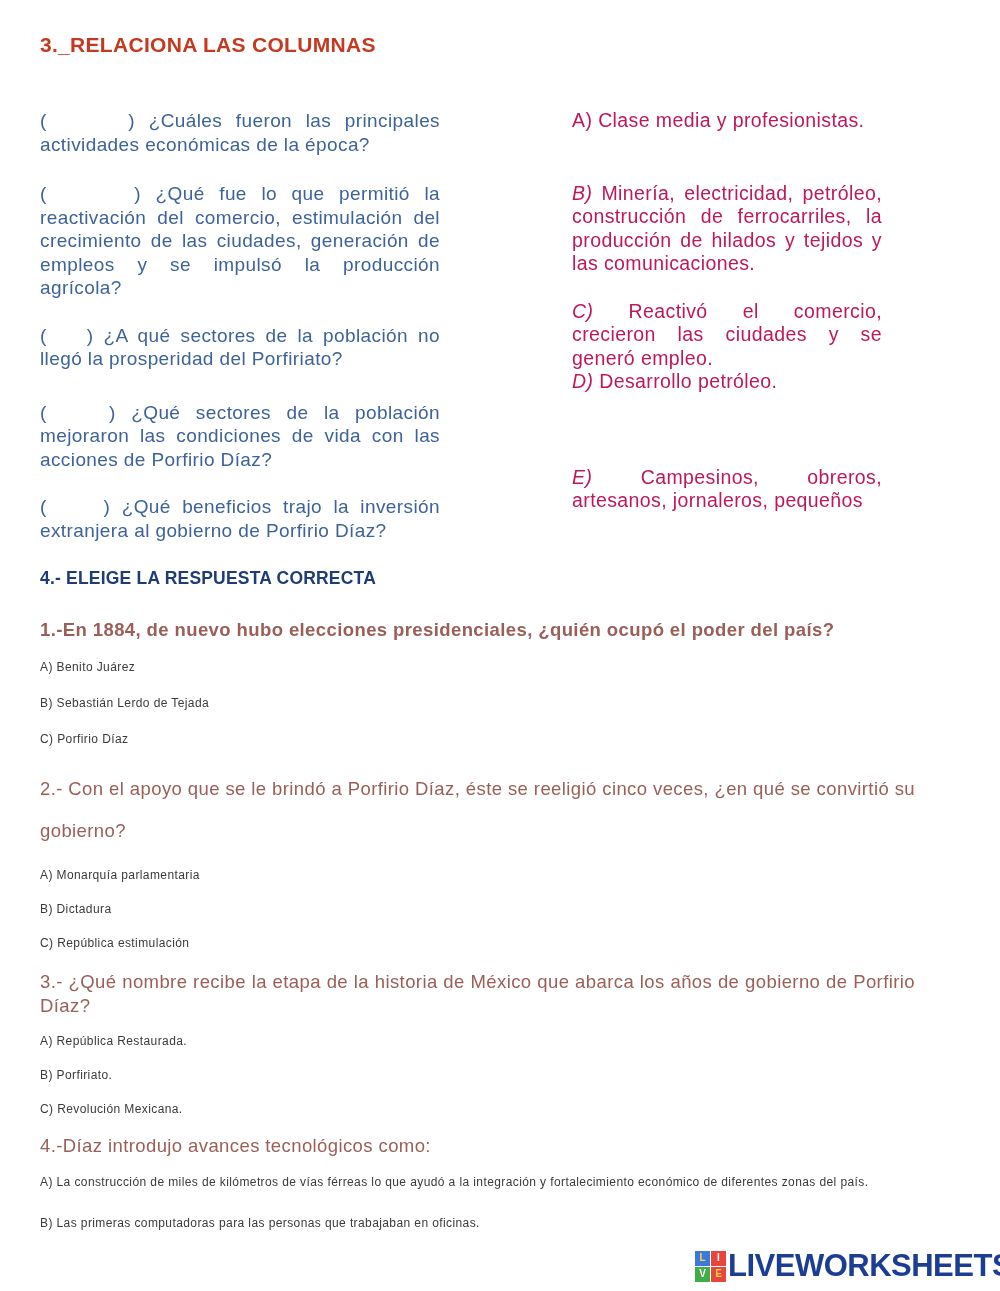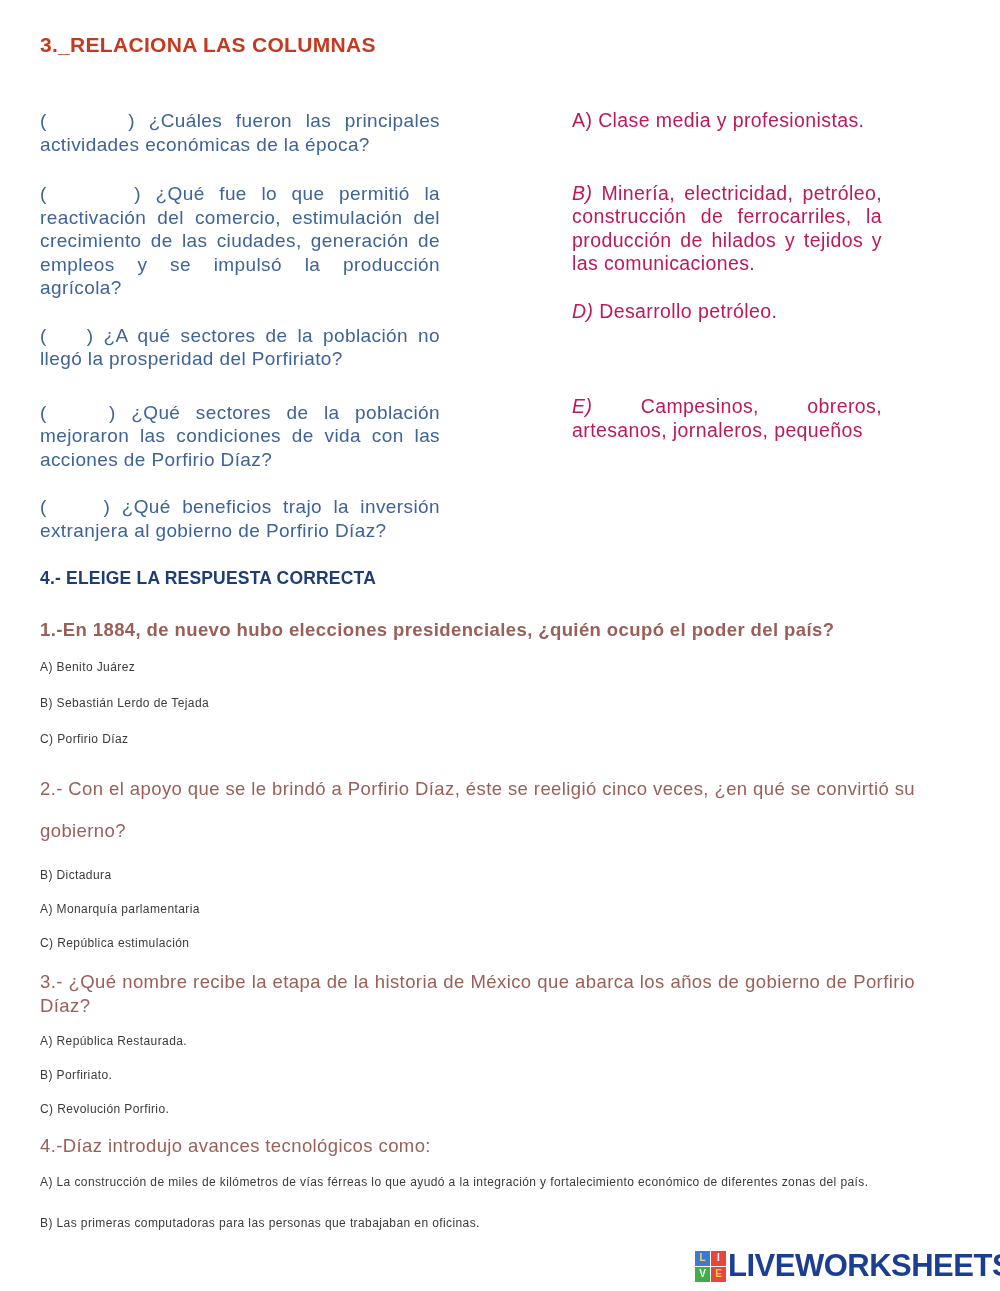--- a/index.html
+++ b/index.html
@@ -95,46 +95,47 @@
     <div class="match-left">
       <p class="q mq1"><span class="blank">(&nbsp;&nbsp;&nbsp;&nbsp;&nbsp;&nbsp;)</span><span> ¿Cuáles fueron las principales actividades económicas de la época?</span></p>
       <p class="q mq2"><span class="blank">(&nbsp;&nbsp;&nbsp;&nbsp;&nbsp;&nbsp;)</span><span> ¿Qué fue lo que permitió la reactivación del comercio, estimulación del crecimiento de las ciudades, generación de empleos y se impulsó la producción agrícola?</span></p>
       <p class="q mq3"><span class="blank">(&nbsp;&nbsp;&nbsp;&nbsp;)</span><span> ¿A qué sectores de la población no llegó la prosperidad del Porfiriato?</span></p>
       <p class="q mq4"><span class="blank">(&nbsp;&nbsp;&nbsp;&nbsp;)</span><span> ¿Qué sectores de la población mejoraron las condiciones de vida con las acciones de Porfirio Díaz?</span></p>
       <p class="q"><span class="blank">(&nbsp;&nbsp;&nbsp;&nbsp;&nbsp;)</span><span> ¿Qué beneficios trajo la inversión extranjera al gobierno de Porfirio Díaz?</span></p>
     </div>
     <div class="match-right">
       <p class="ans ma"><span>A)</span><span> Clase media y profesionistas.</span></p>
       <p class="ans mb"><span class="it">B)</span><span> Minería, electricidad, petróleo, construcción de ferrocarriles, la producción de hilados y tejidos y las comunicaciones.</span></p>
+      <p class="ans mc"><span class="it">C)</span><span> Reactivó el comercio, crecieron las ciudades y se generó empleo.</span></p>
       <p class="ans md"><span class="it">D)</span><span> Desarrollo petróleo.</span></p>
       <p class="ans"><span class="it">E)</span><span> Campesinos, obreros, artesanos, jornaleros, pequeños</span></p>
     </div>
   </div>
 
   <h2 class="title4">4.- ELEIGE LA RESPUESTA CORRECTA</h2>
 
   <div class="s4q1">
     <p class="stem">1.-En 1884, de nuevo hubo elecciones presidenciales, ¿quién ocupó el poder del país?</p>
     <p class="opt">A) Benito Juárez</p>
     <p class="opt">B) Sebastián Lerdo de Tejada</p>
     <p class="opt">C) Porfirio Díaz</p>
   </div>
 
   <div class="s4q2">
     <p class="stem wide">2.- Con el apoyo que se le brindó a Porfirio Díaz, éste se reeligió cinco veces, ¿en qué se convirtió su gobierno?</p>
+    <p class="opt">A) Monarquía parlamentaria</p>
     <p class="opt">B) Dictadura</p>
-    <p class="opt">A) Monarquía parlamentaria</p>
     <p class="opt">C) República estimulación</p>
   </div>
 
   <div class="s4q3">
     <p class="stem">3.- ¿Qué nombre recibe la etapa de la historia de México que abarca los años de gobierno de Porfirio Díaz?</p>
     <p class="opt">A) República Restaurada.</p>
     <p class="opt">B) Porfiriato.</p>
-    <p class="opt">C) Revolución Porfirio.</p>
+    <p class="opt">C) Revolución Mexicana.</p>
   </div>
 
   <div class="s4q4">
     <p class="stem">4.-Díaz introdujo avances tecnológicos como:</p>
     <p class="opt wide">A) La construcción de miles de kilómetros de  vías férreas lo que ayudó a la integración y fortalecimiento económico de diferentes  zonas del país.</p>
     <p class="opt">B) Las primeras computadoras para las  personas que trabajaban en oficinas.</p>
 
   </div>
 
 </div>

